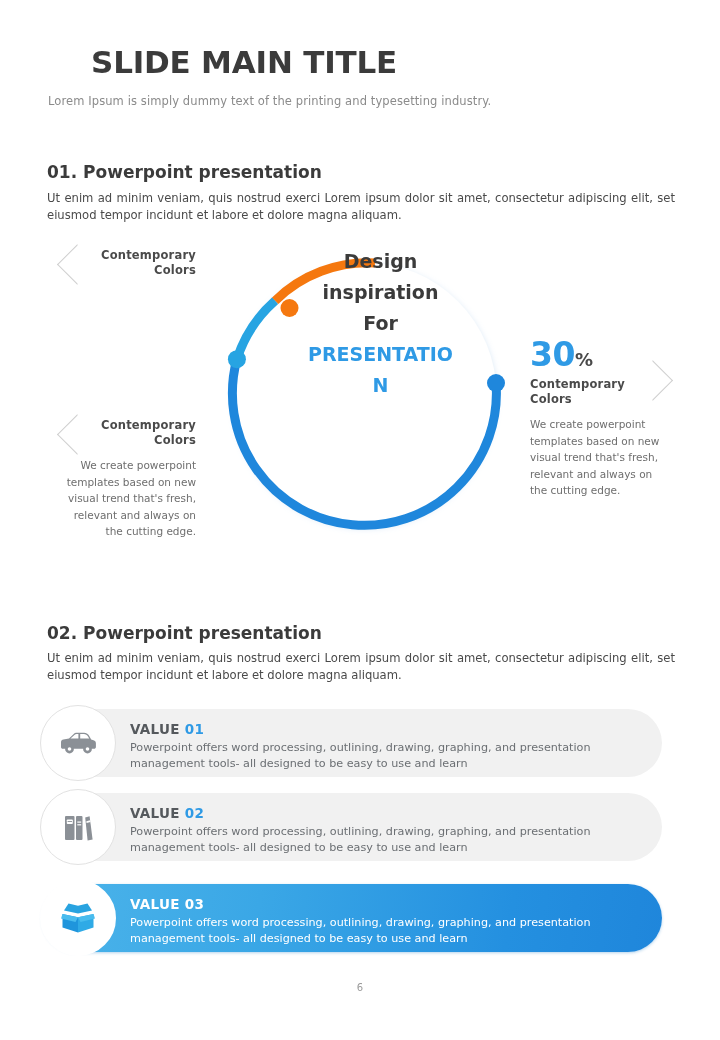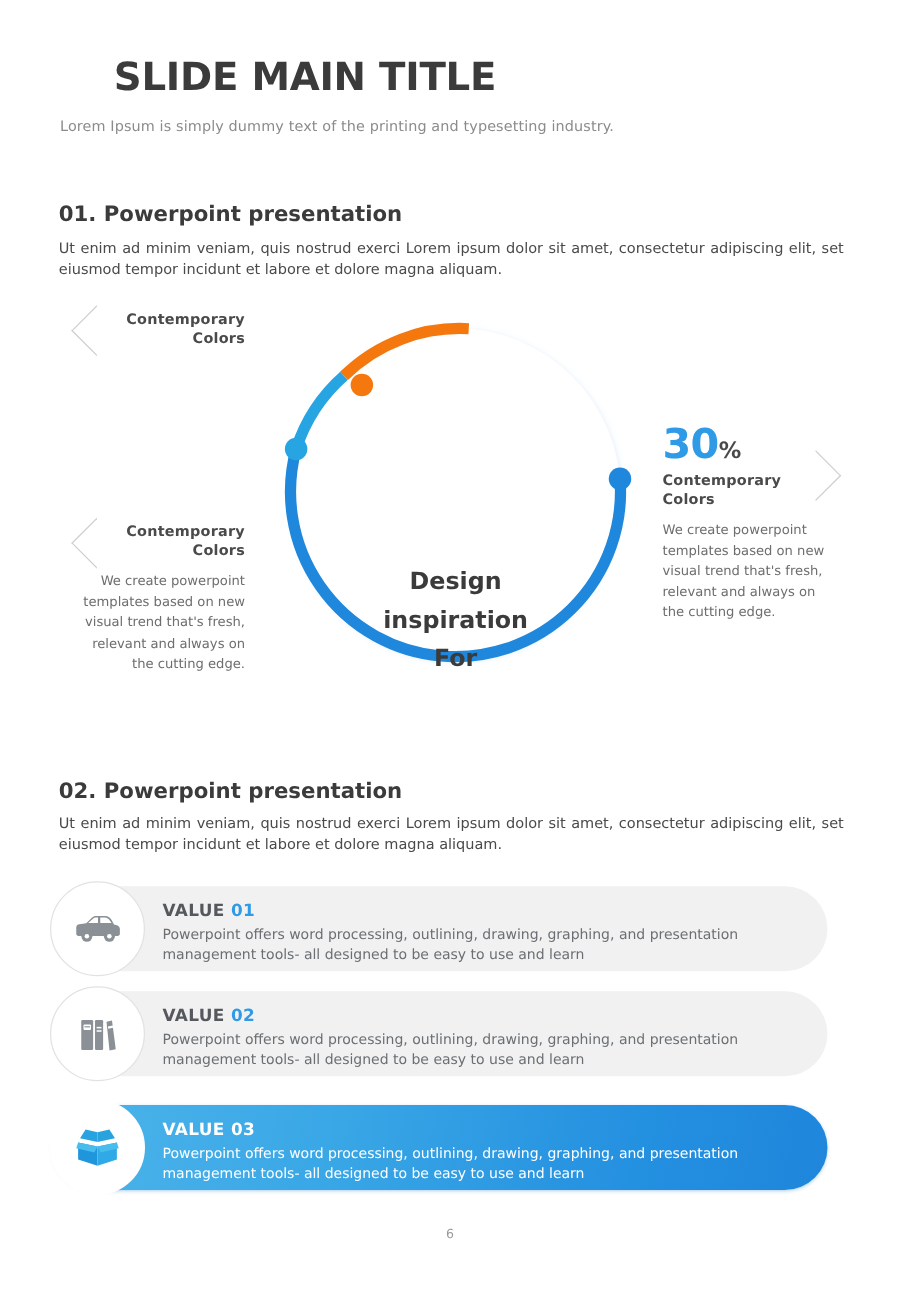--- a/index.html
+++ b/index.html
@@ -105,27 +105,27 @@
   
   #ring-wrap {
     position: absolute;
     left: 216px;
     top: 246px;
     width: 297px;
     height: 297px;
   }
   #ring-center {
     position: absolute;
-    left: 0; top: 0;
+    left: 16px; top: 0;
     width: 297px;
     height: 297px;
     display: flex;
     flex-direction: column;
     align-items: center;
-    justify-content: flex-end;
+    justify-content: flex-start;
   }
   .ring-line {
     font-size: 19px;
     font-weight: bold;
     color: #3b3b3b;
     line-height: 31px;
     text-align: center;
   }
   .ring-line.accent {
     color: #2f9ae5;
@@ -256,20 +256,21 @@
     <path d="M 59.2 54.7 A 132 132 0 0 1 159.0 17.0" fill="none" stroke="#F5780F" stroke-width="9"></path>
 
     <circle cx="73.5" cy="62.0" r="9" fill="#F5780F"></circle>
     <circle cx="280.0" cy="137.0" r="9" fill="#1F87DC"></circle>
     <circle cx="20.9" cy="113.2" r="9" fill="#27A4E2"></circle>
   </svg>
   <div id="ring-center">
     <div class="ring-line">Design</div>
     <div class="ring-line">inspiration</div>
     <div class="ring-line">For</div>
+    <div class="ring-line accent">PRESENTATION</div>
   </div>
 </div>
 
 <div id="sec2-head" class="section-head">02. Powerpoint presentation</div>
 <div id="sec2-body" class="section-body">Ut enim ad minim veniam, quis nostrud exerci  Lorem ipsum dolor sit amet, consectetur adipiscing elit, set eiusmod tempor incidunt et labore et dolore magna aliquam.</div>
 
 <div id="row1" class="value-row">
   <div class="row-icon">
     <svg width="40" height="28" viewBox="0 0 40 28">
       <path d="M3 18 L3 13 C3 11.6 4 10.6 5.4 10.4 L11 9.6 L15.5 5.2 C16.4 4.3 17.6 3.8 18.9 3.8 L26 3.8 C28.4 3.8 30.4 5.1 31.4 7.2 L33.2 10.6 L35.5 11.2 C37 11.6 37.9 12.8 37.9 14.2 L37.9 18 C37.9 19 37.1 19.8 36.1 19.8 L4.8 19.8 C3.8 19.8 3 19 3 18 Z" fill="#8b9096"></path>

